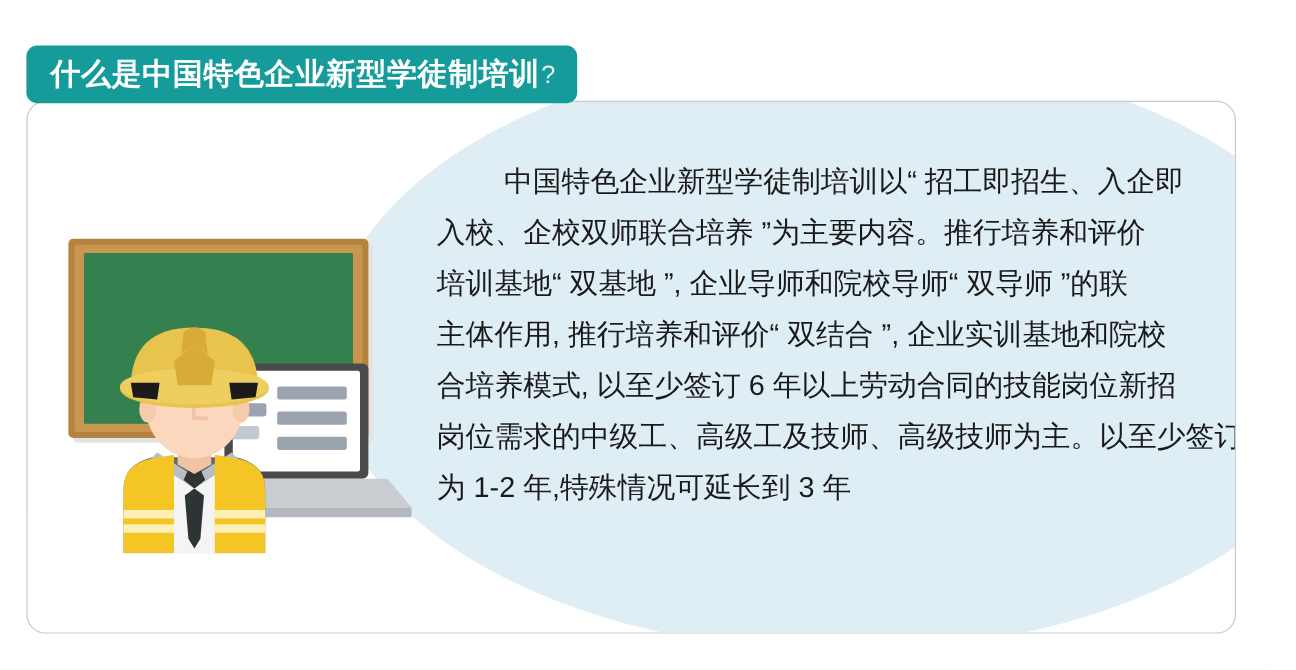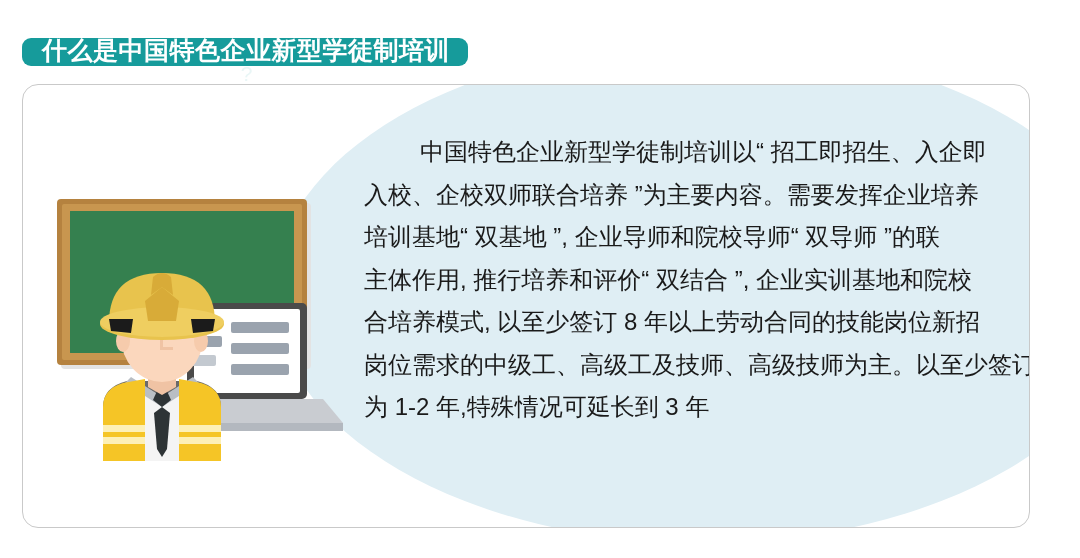--- a/index.html
+++ b/index.html
@@ -21,29 +21,28 @@
     width: 1080px;
     height: 558px;
     background: #ffffff;
   }
 
   
   .header-badge {
     position: absolute;
     left: 22px;
     top: 38px;
-    height: 28px;
+    height: 48px;
     padding: 0 18px 0 20px;
     border-radius: 9px;
     background: #169b9b;
     display: flex;
     align-items: center;
     box-sizing: border-box;
     z-index: 6;
-    flex-direction: column;
   }
   .header-title {
     color: #ffffff;
     font-size: 25px;
     font-weight: bold;
     letter-spacing: 0.5px;
     line-height: 1;
     white-space: nowrap;
   }
   .header-qmark {
@@ -192,22 +191,22 @@
           <path d="M117 96 L134 110 L131 130 L103 130 L100 110 Z" fill="#d8ab38"></path>
 
           <path d="M64 128 L88 128 L86 142 L66 140 Z" fill="#1b1b1b"></path>
           <path d="M170 128 L146 128 L148 142 L168 140 Z" fill="#1b1b1b"></path>
         </g>
       </svg>
     </div>
 
     <div class="para-wrap">
       <div class="para-line indent">中国特色企业新型学徒制培训以“ 招工即招生、入企即</div>
-      <div class="para-line">入校、企校双师联合培养 ”为主要内容。需要发挥企业培养</div>
+      <div class="para-line">入校、企校双师联合培养 ”为主要内容。推行培养和评价</div>
       <div class="para-line">培训基地“ 双基地 ”,  企业导师和院校导师“ 双导师 ”的联</div>
       <div class="para-line">主体作用, 推行培养和评价“ 双结合 ”, 企业实训基地和院校</div>
-      <div class="para-line">合培养模式,  以至少签订 8 年以上劳动合同的技能岗位新招</div>
+      <div class="para-line">合培养模式,  以至少签订 6 年以上劳动合同的技能岗位新招</div>
       <div class="para-line">岗位需求的中级工、高级工及技师、高级技师为主。以至少签订</div>
       <div class="para-line">为 1-2 年,特殊情况可延长到 3 年</div>
     </div>
 
   </div>
 </div>
 
 </body></html>

